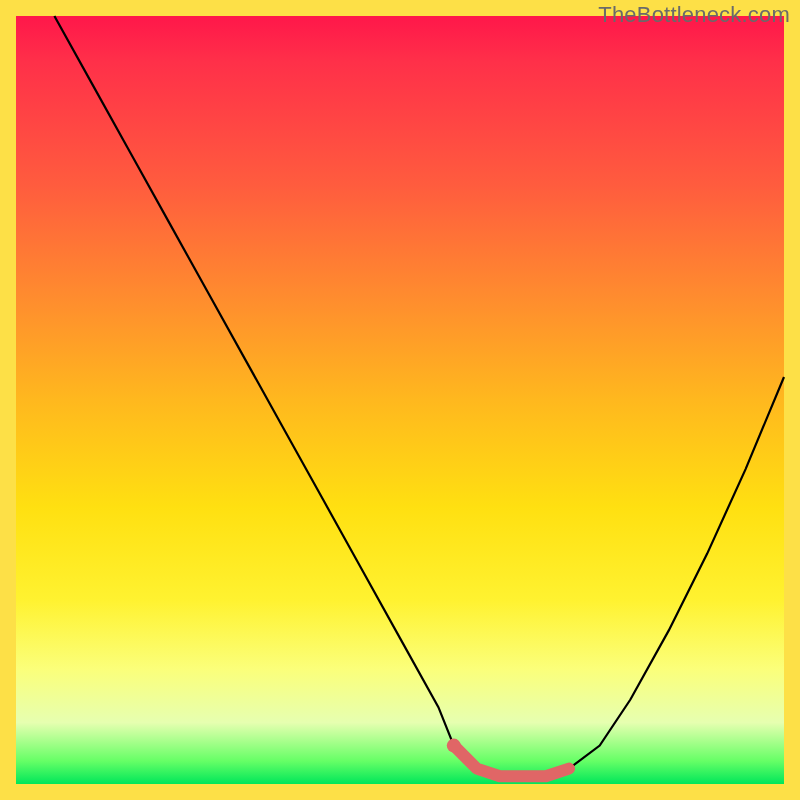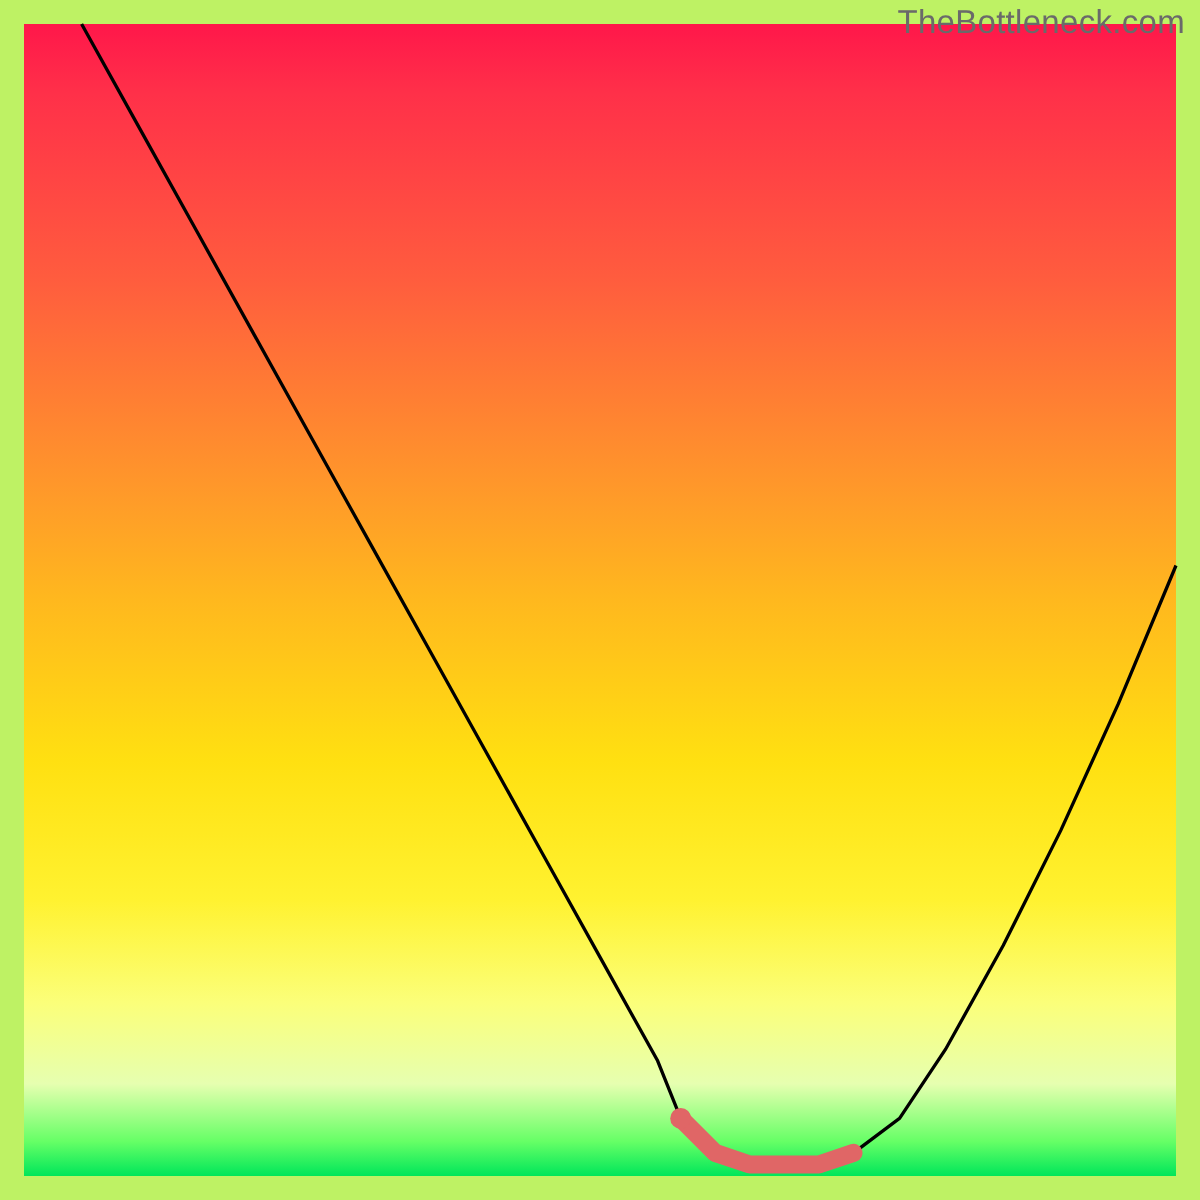--- a/index.html
+++ b/index.html
@@ -10,21 +10,21 @@
     background: #000;
     overflow: hidden;
     font-family: Arial, Helvetica, sans-serif;
   }
   .frame {
     position: absolute;
     top: 0;
     left: 0;
     width: 800px;
     height: 800px;
-    background: #bef264;
+    background: #fde047;
   }
   .plot-area {
     position: absolute;
     top: 16px;
     left: 16px;
     width: 768px;
     height: 768px;
     
     background: linear-gradient(
       to bottom,

